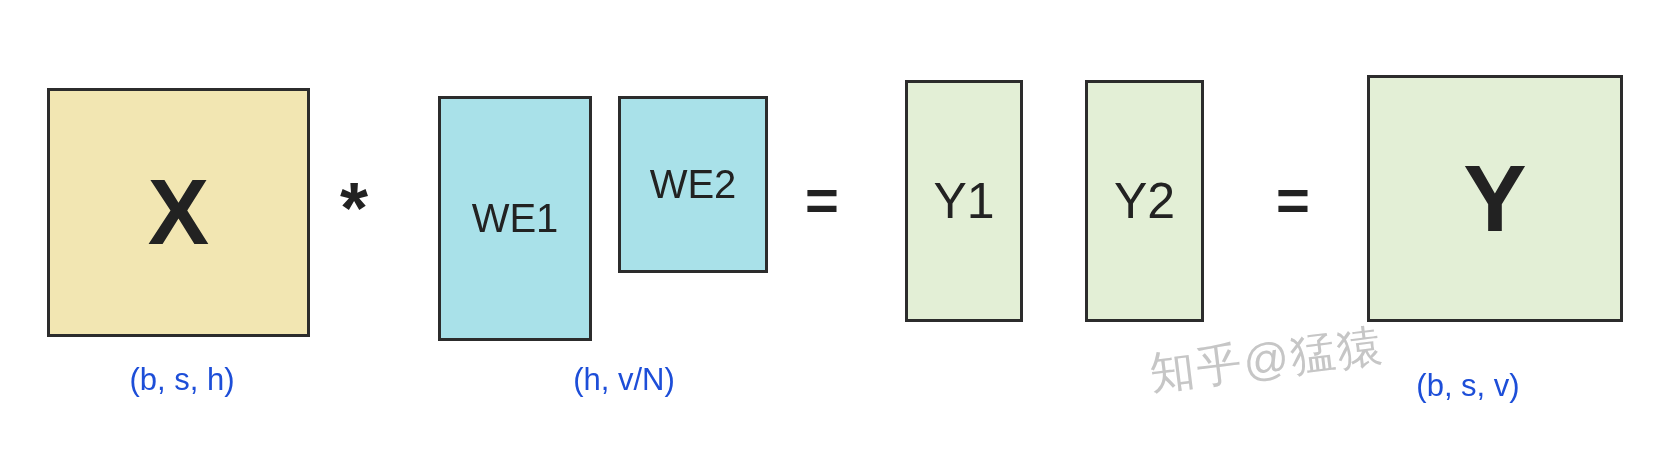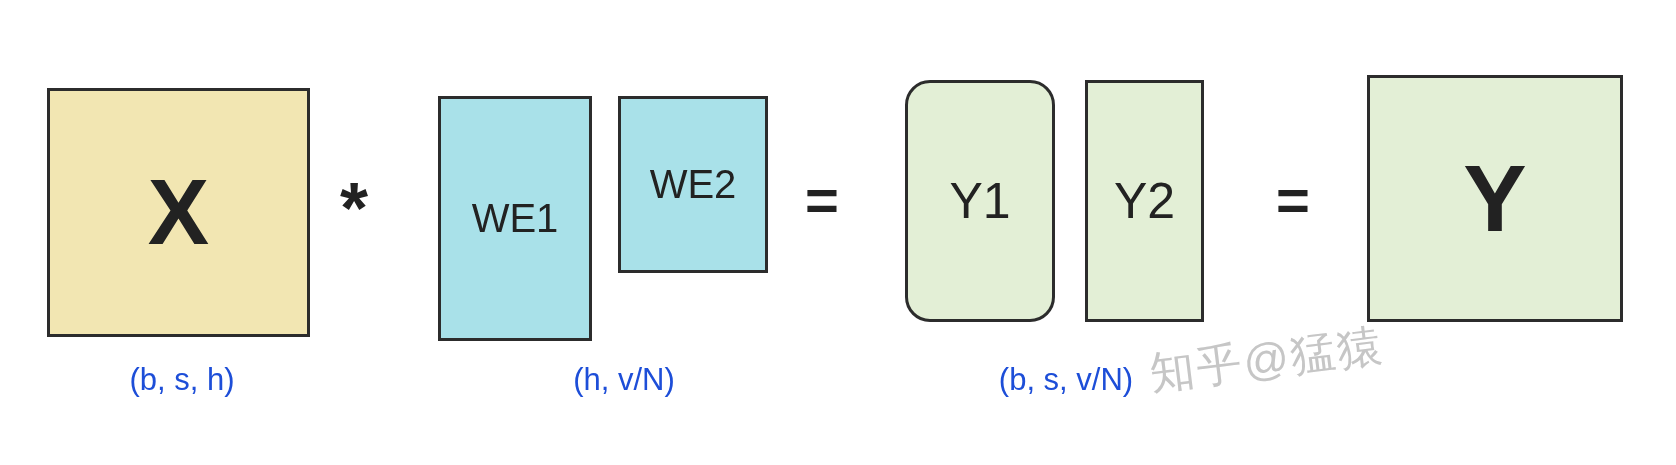--- a/index.html
+++ b/index.html
@@ -32,23 +32,22 @@
   .we1-box {
     left: 438px; top: 96px; width: 154px; height: 245px;
     background: var(--we_fill, #a9e1e9);
   }
   .we2-box {
     left: 618px; top: 96px; width: 150px; height: 177px;
     background: var(--we_fill, #a9e1e9);
   }
   .we1-box .glyph, .we2-box .glyph { font-size: 40px; font-weight: 500; }
   .y1-box {
-    left: 905px; top: 80px; width: 150px; height: 242px;
+    left: 905px; top: 80px; width: 118px; height: 242px;
     background: var(--y_fill, #e3efd6);
-    border-radius: 25px;
   }
   .y2-box {
     left: 1085px; top: 80px; width: 119px; height: 242px;
     background: var(--y_fill, #e3efd6);
   }
   .y1-box .glyph, .y2-box .glyph { font-size: 50px; font-weight: 500; }
   .y-box {
     left: 1367px; top: 75px; width: 256px; height: 247px;
     background: var(--y_fill, #e3efd6);
   }
@@ -129,17 +128,17 @@
   </div>
 
   <span class="operator op-equals-2">=</span>
 
   <div class="box y-box">
     <span class="glyph">Y</span>
   </div>
 
   <span class="dim-label dim-x">(b, s, h)</span>
   <span class="dim-label dim-we">(h, v/N)</span>
-  <span class="dim-label dim-ysplit">(b, s, v/N)</span>
+  <span class="dim-label dim-y">(b, s, v)</span>
 
   <span class="watermark">知乎@猛猿</span>
 
 </div>
 
 </body></html>

